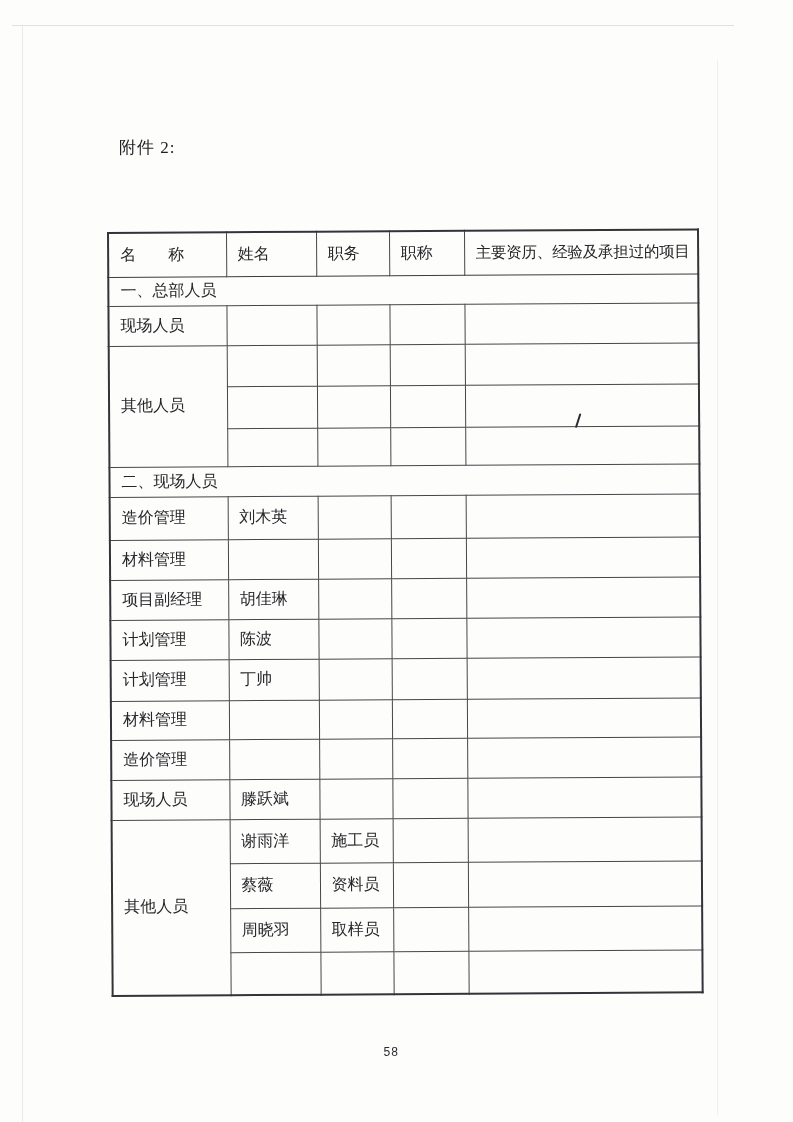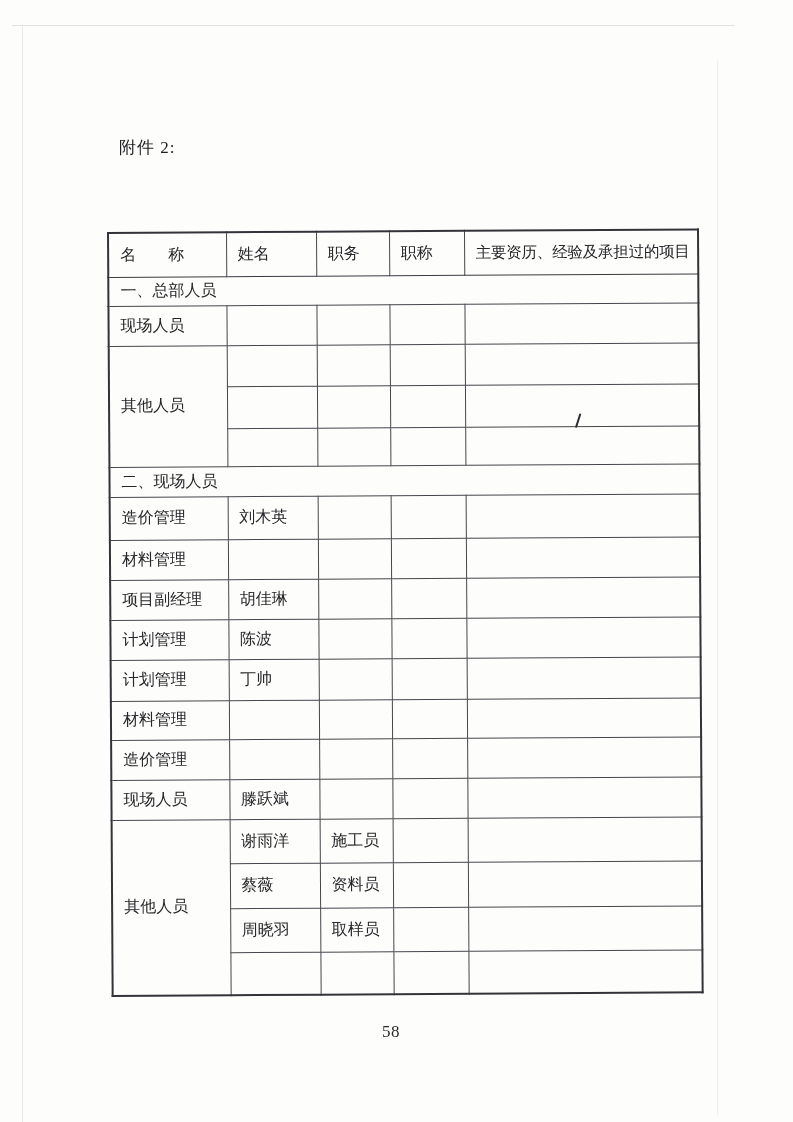--- a/index.html
+++ b/index.html
@@ -48,22 +48,22 @@
   td.section { font-size:16px; padding-left:9px; }
 
   .pen-mark {
     position:absolute; left:469px; top:184px;
     width:2px; height:15px; background:#2b2b31;
     border-radius:1px;
     transform:rotate(18deg);
   }
 
   .page-number {
-    position:absolute; left:0; top:1022px; width:782px;
-    text-align:center; font-size:17px; letter-spacing:0.5px; color:#2a2a30;
+    position:absolute; left:0; top:1046px; width:782px;
+    text-align:center; font-size:12px; letter-spacing:0.5px; color:#2a2a30;font-family:Liberation Mono, monospace;
   }
 </style>
 </head>
 <body>
 
 <div class="page">
   <div class="edge edge-top"></div>
   <div class="edge edge-left"></div>
   <div class="edge edge-right"></div>
 

